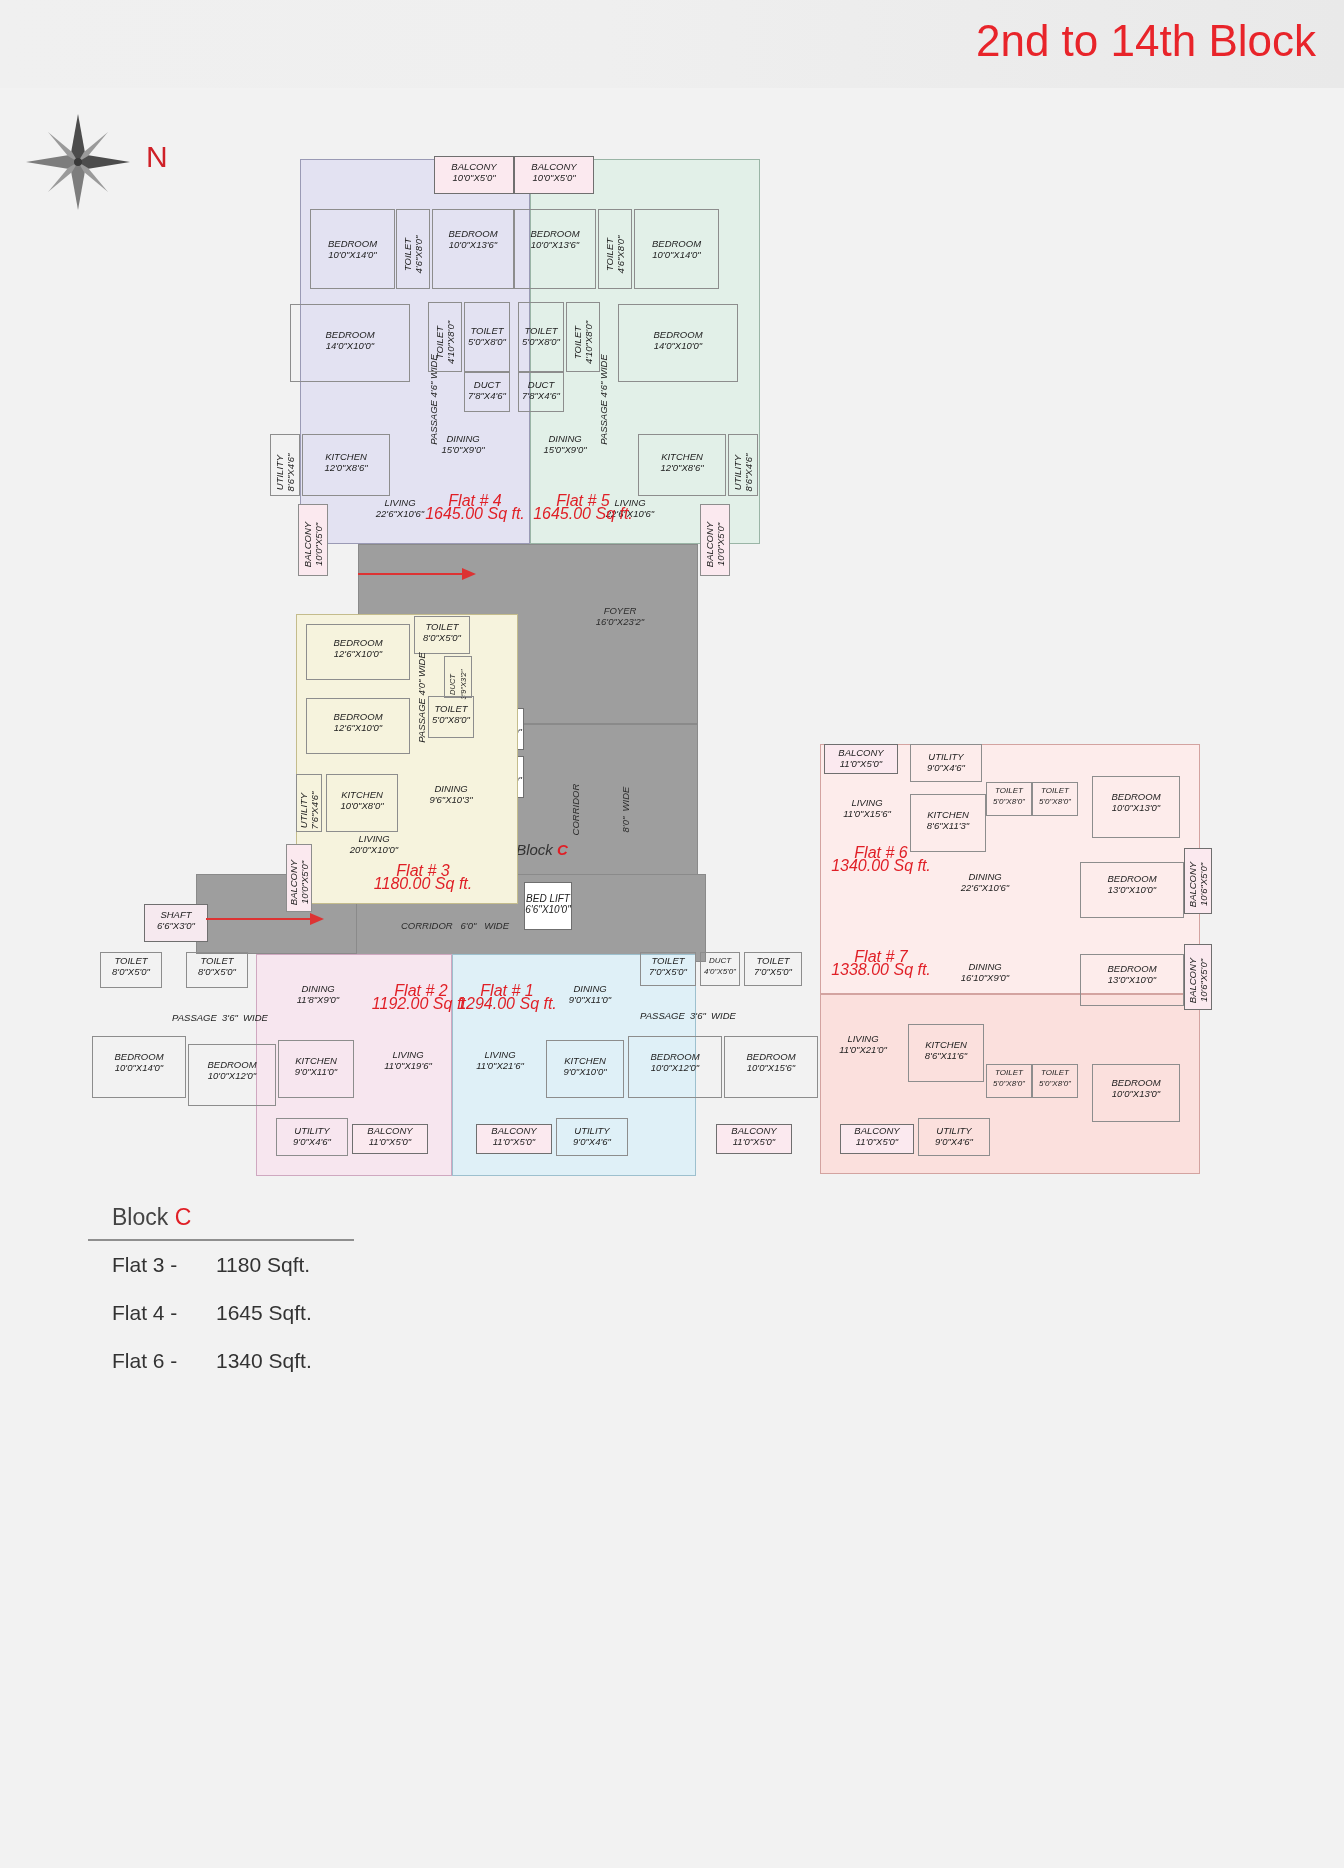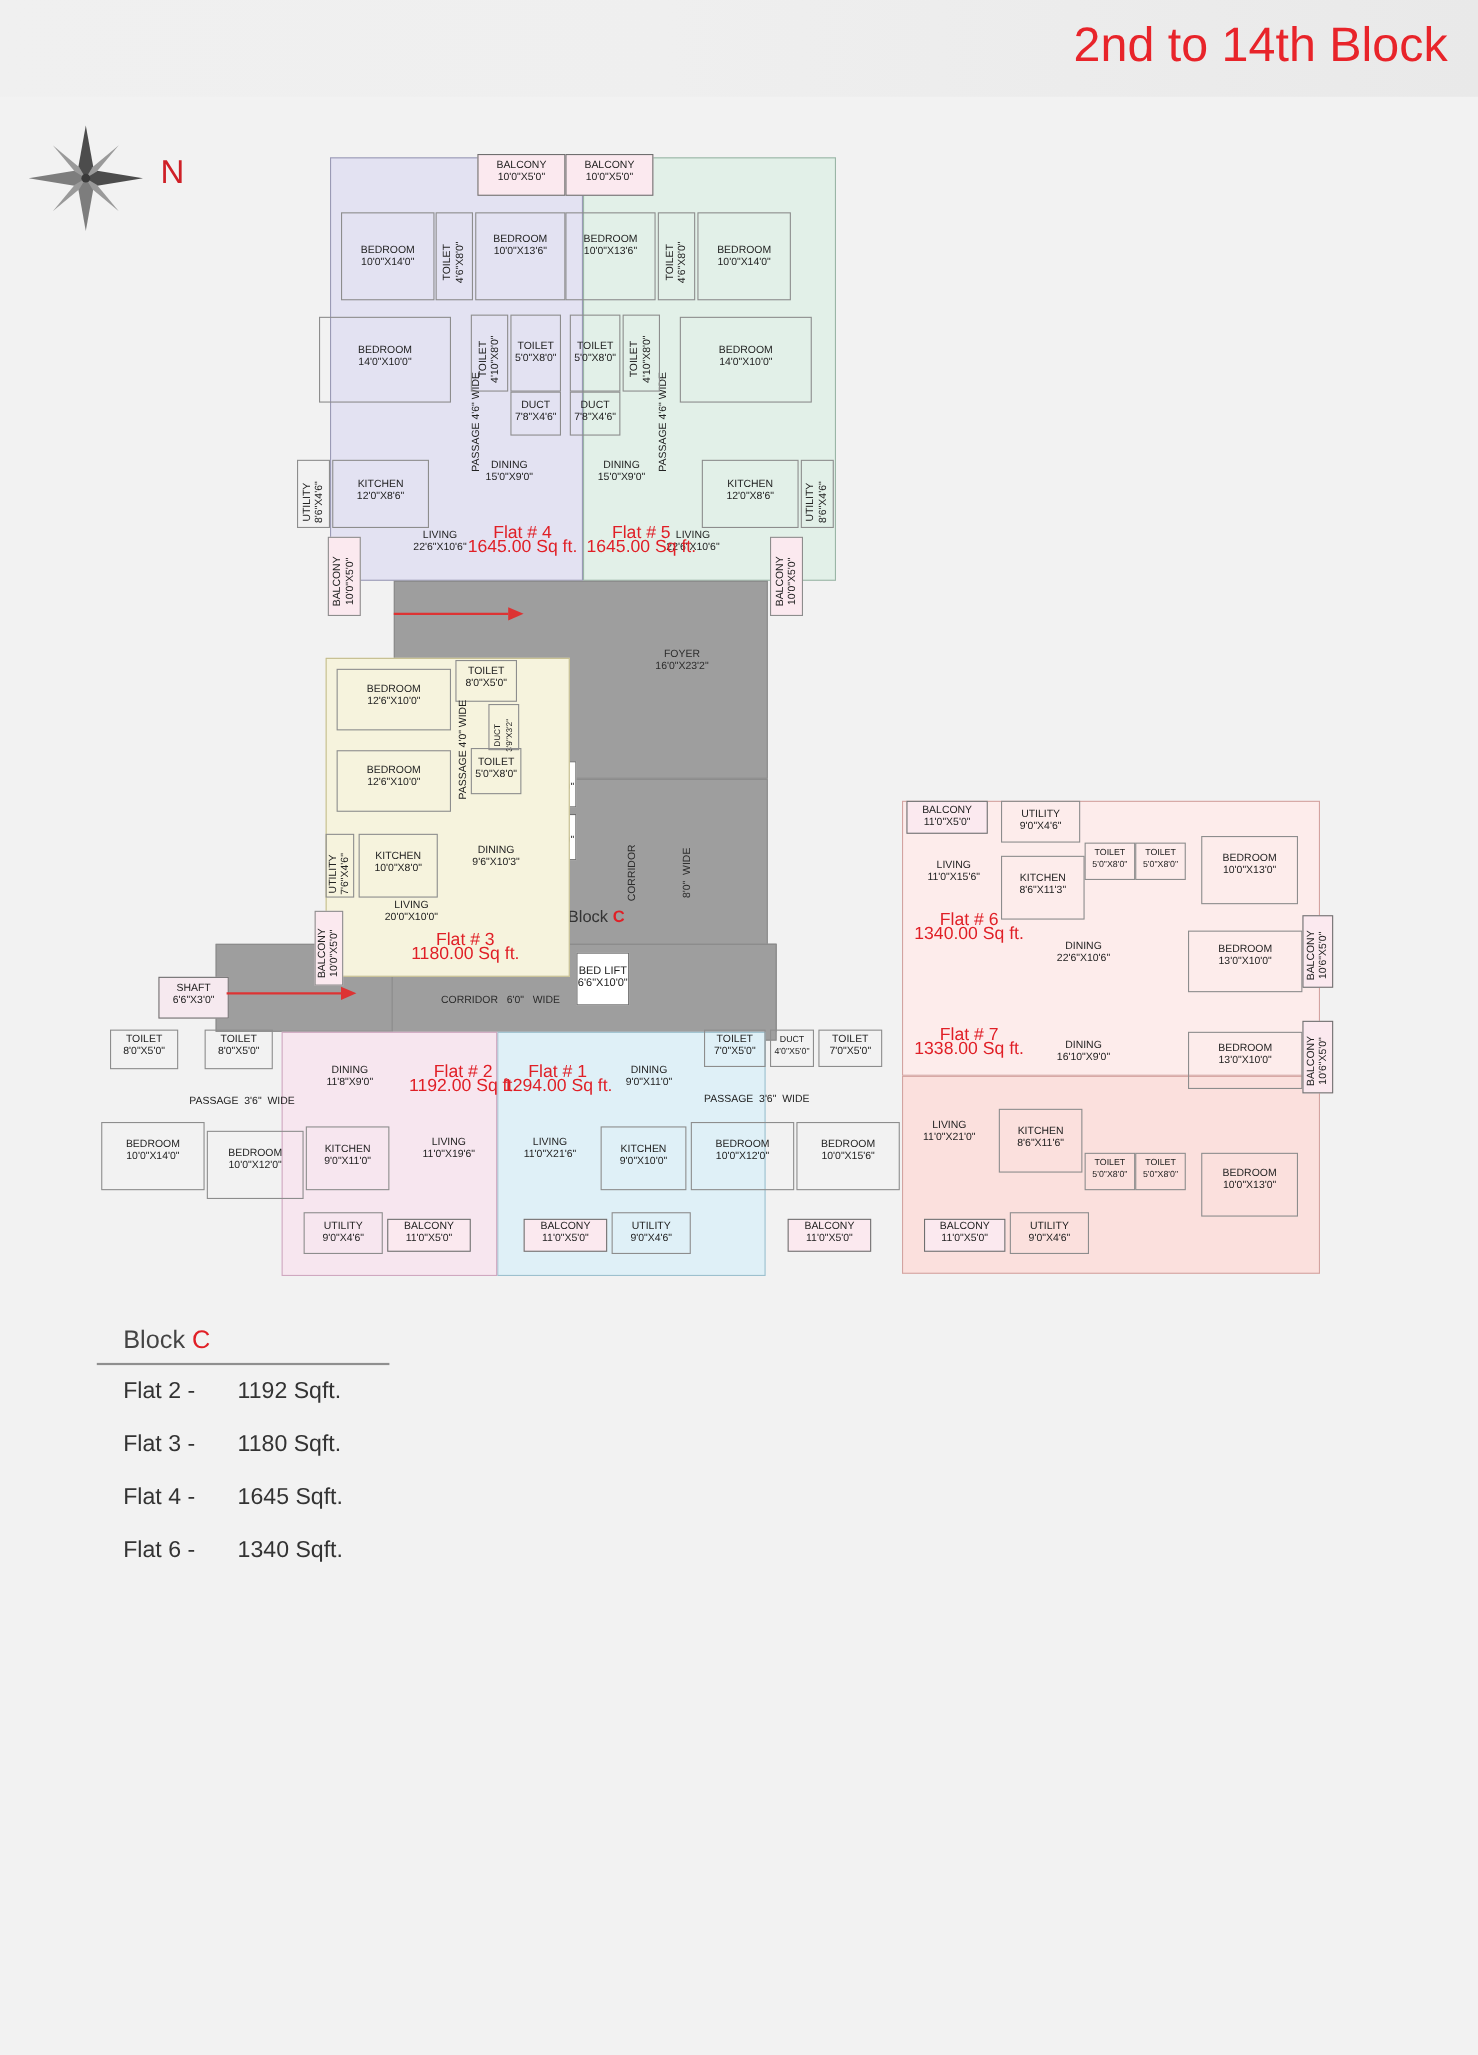--- a/index.html
+++ b/index.html
@@ -9,21 +9,21 @@
   #header{position:absolute;left:0;top:0;width:1344px;height:88px;
     background:linear-gradient(to right,#f0f0f0 0%,#efefef 45%,#e9e9e9 100%);}
   #header-title{position:absolute;right:28px;top:16px;font-size:44px;color:#e8242a;
     font-family:"Liberation Sans",sans-serif;font-weight:400;letter-spacing:0px;}
 
   
   #compass{position:absolute;left:18px;top:110px;width:160px;height:110px;}
   #compass .n{position:absolute;left:128px;top:30px;color:#cf2027;font-size:30px;}
 
   
-  #plan{position:absolute;left:0;top:88px;width:1080px;height:1070px;}
+  #plan{position:absolute;left:0;top:104px;width:1080px;height:1070px;font-style:italic;}
 
   .blk{position:absolute;box-sizing:border-box;}
   
   .tint{position:absolute;box-sizing:border-box;}
 
   
   .grey{background:#9e9e9e;border:1px solid #8a8a8a;}
 
   
   .lbl{position:absolute;text-align:center;font-size:9.5px;line-height:11px;color:#222;
@@ -299,23 +299,20 @@
   <div class="wall" style="left:352px;top:1020px;width:76px;height:30px;background:#fbe9ef;"></div>
   <div class="lbl two" style="left:352px;top:1022px;width:76px;">BALCONY<br>11'0"X5'0"</div>
 
 </div>
 
 <div id="legend">
   <div class="title">
     <span>Block</span> <b>C</b>
   </div>
   <div class="row">
-    <span class="n">Flat 2 -</span><span class="v">1192 Sqft.</span>
-  </div>
-  <div class="row">
     <span class="n">Flat 3 -</span><span class="v">1180 Sqft.</span>
   </div>
   <div class="row">
     <span class="n">Flat 4 -</span><span class="v">1645 Sqft.</span>
   </div>
   <div class="row">
     <span class="n">Flat 6 -</span><span class="v">1340 Sqft.</span>
   </div>
 </div>
 

